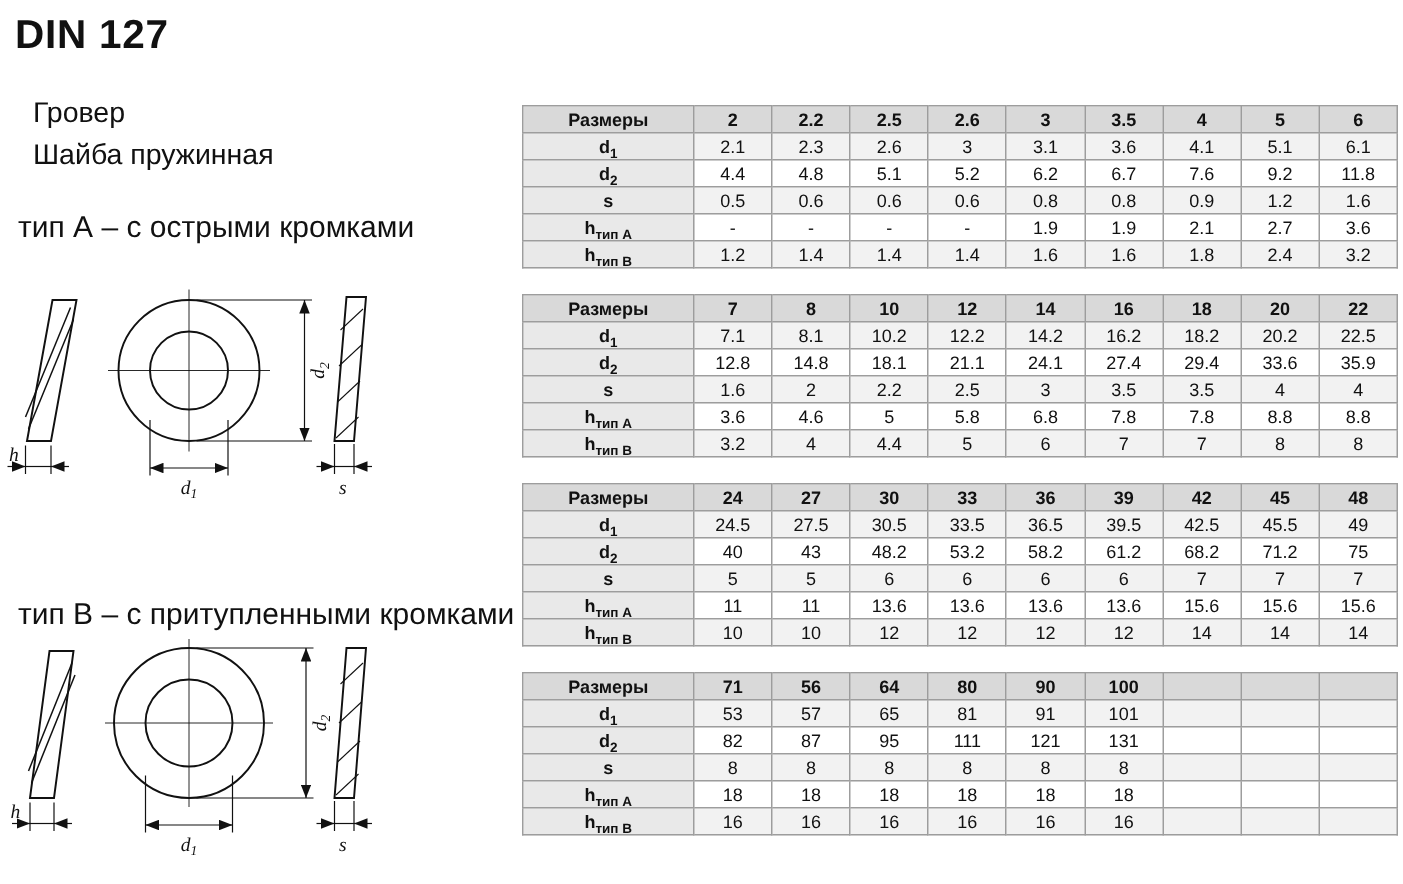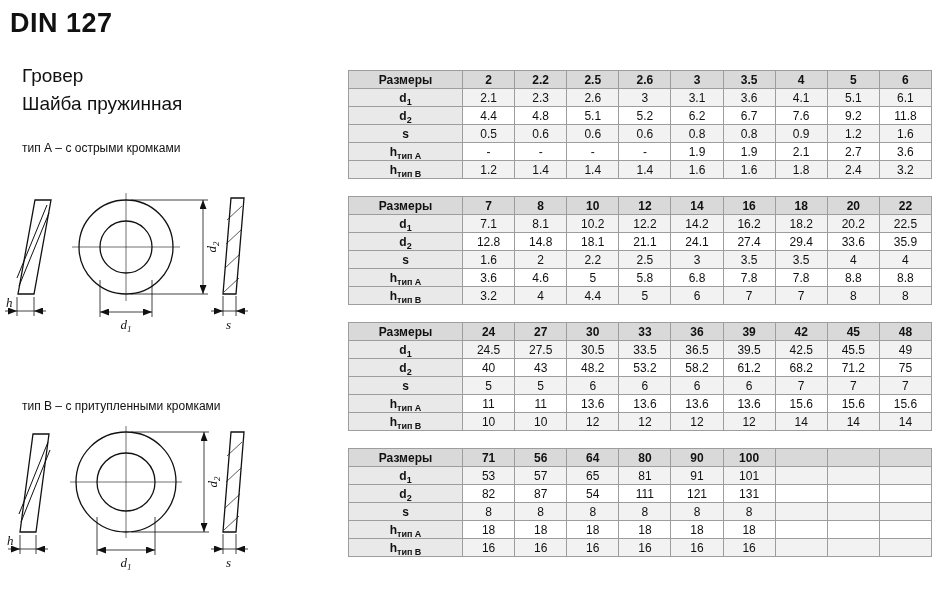--- a/index.html
+++ b/index.html
@@ -12,21 +12,21 @@
   .page { position:absolute; inset:0; }
 
   .title {
     position:absolute; left:10px; top:8px;
     font-size:27px; font-weight:700; letter-spacing:0.5px;
   }
   .subtitle {
     position:absolute; left:22px; top:62px;
     font-size:19px; line-height:28px;
   }
-  .caption { position:absolute; left:22px; font-size:12px; }
+  .caption { position:absolute; left:12px; font-size:20px; }
   .caption-a { top:141px; }
   .caption-b { top:389px;margin-top:10px; }
 
   .drawing { position:absolute; left:4px; }
   .drawing-a { top:190px; }
   .drawing-b { top:422px; }
   .dimtext { font:italic 13px "Liberation Serif", serif; fill:#111; }
 
   .tables {
     position:absolute; left:348px; top:70px; width:584px;
@@ -437,21 +437,21 @@
             <td>91</td>
             <td>101</td>
             <td></td>
             <td></td>
             <td></td>
           </tr>
           <tr>
             <td class="rowlabel"><span>d</span><sub>2</sub></td>
             <td>82</td>
             <td>87</td>
-            <td>54</td>
+            <td>95</td>
             <td>111</td>
             <td>121</td>
             <td>131</td>
             <td></td>
             <td></td>
             <td></td>
           </tr>
           <tr>
             <td class="rowlabel"><span>s</span></td>
             <td>8</td>

